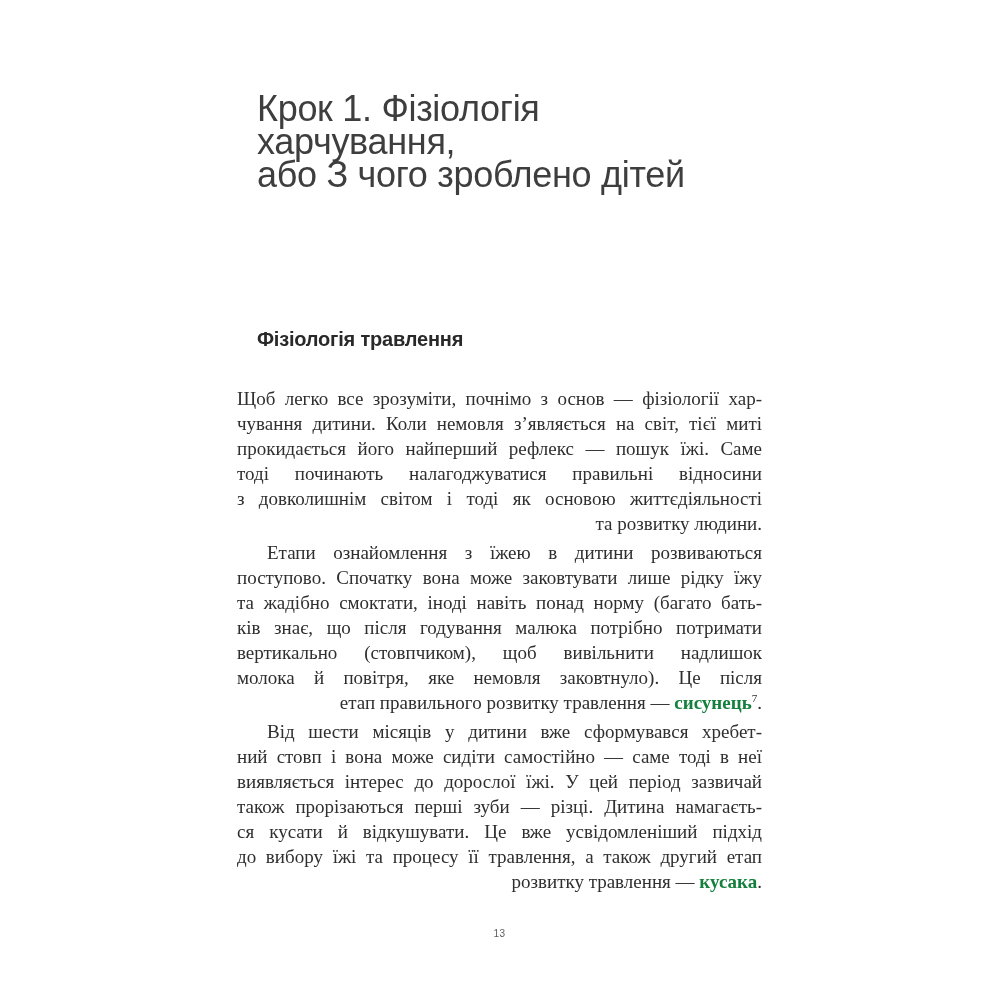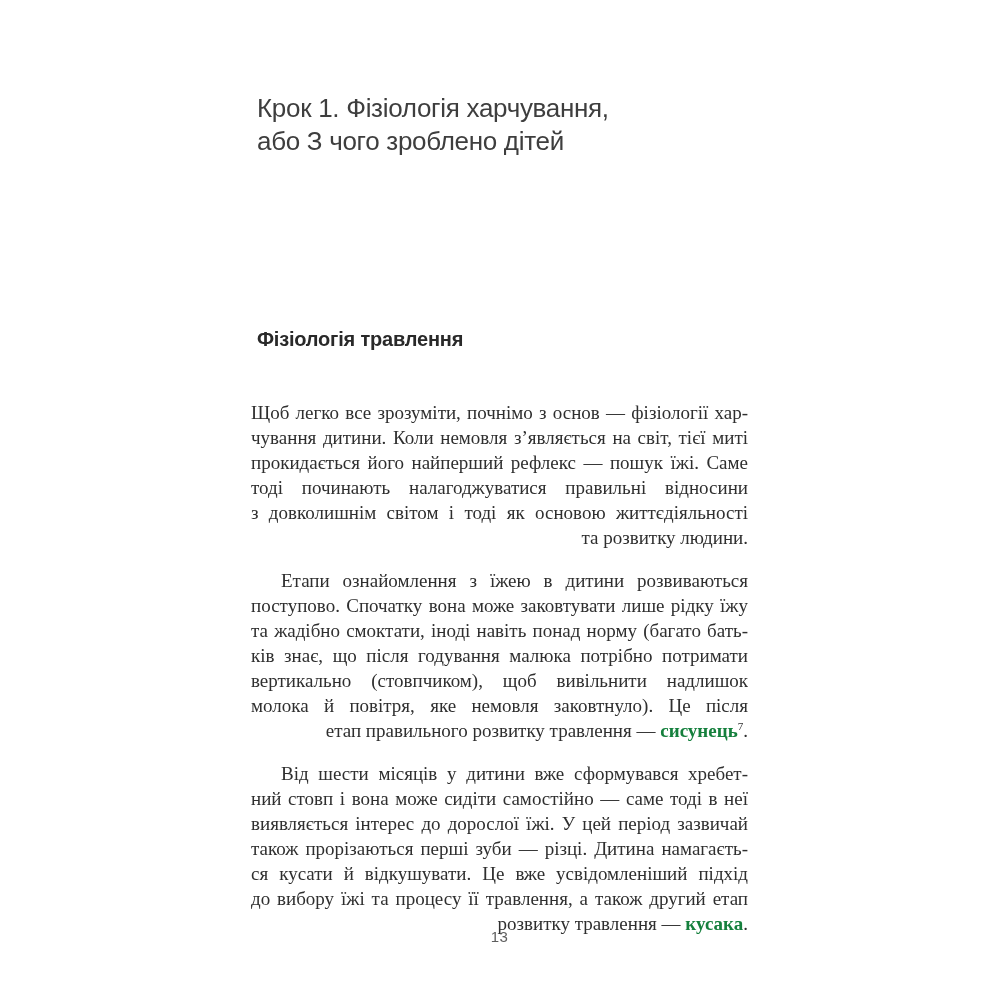--- a/index.html
+++ b/index.html
@@ -10,21 +10,21 @@
     background: #ffffff;
     overflow: hidden;
     font-family: "Liberation Serif", "DejaVu Serif", serif;
   }
   .chapter-title {
     position: absolute;
     left: 257px;
     top: 92px;
     width: 470px;
     font-family: "Liberation Sans", "DejaVu Sans", sans-serif;
-    font-size: 26px;
+    font-size: 36px;
     line-height: 33px;
     font-weight: 400;
     color: #3e3e3e;
     letter-spacing: -0.3px;
   }
   .section-heading {
     position: absolute;
     left: 257px;
     top: 328px;
     font-family: "Liberation Sans", "DejaVu Sans", sans-serif;
@@ -34,21 +34,21 @@
     letter-spacing: -0.2px;
   }
   .body-text {
     position: absolute;
     left: 233px;
     top: 382px;
     width: 533px;
     font-size: 19px;
     color: #2f2f2f;
   }
-  .para { margin: 18px; padding: 0; }
+  .para { margin: 4px; padding: 0; }
   .line {
     height: 25px;
     line-height: 25px;
     text-align: justify;
     text-align-last: justify;
     white-space: normal;
   }
   .line.last {
     text-align: right;
     text-align-last: auto;
@@ -60,21 +60,21 @@
     vertical-align: super;
     line-height: 0;
   }
   .page-number {
     position: absolute;
     left: 233px;
     top: 928px;
     width: 533px;
     text-align: center;
     font-family: "Liberation Sans", "DejaVu Sans", sans-serif;
-    font-size: 15px;
+    font-size: 10px;
     color: #5e5e5e;
     letter-spacing: 0.5px;
   }
 </style>
 </head>
 <body>
 
 <div class="page">
 
   <div class="chapter-title">

